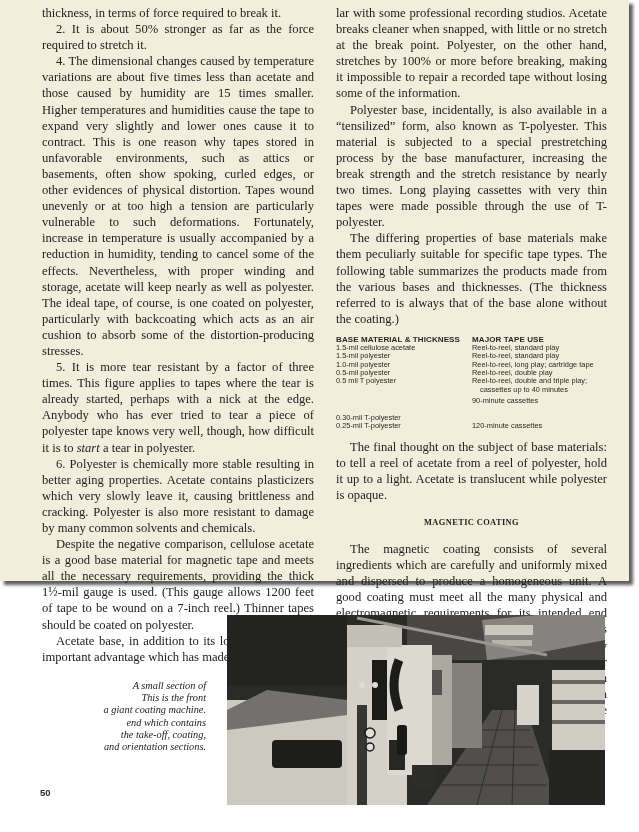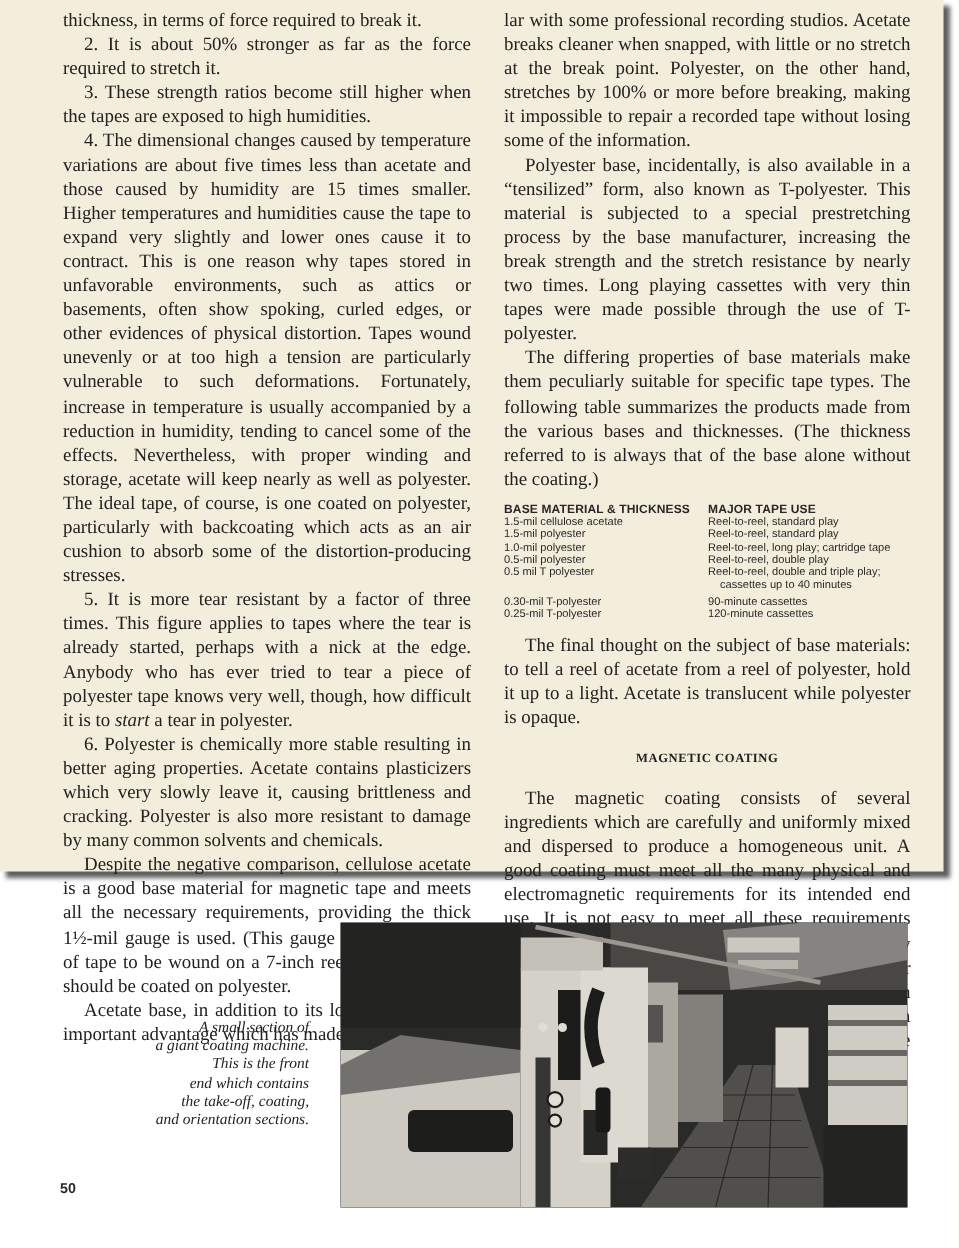--- a/index.html
+++ b/index.html
@@ -26,21 +26,20 @@
   .photo svg{display:block;}
 </style>
 </head>
 <body>
 
 <div class="page">
 
   <div class="col left">
     <p class="noindent">thickness, in terms of force required to break it.</p>
     <p>2. It is about 50% stronger as far as the force required to stretch it.</p>
-    <p>3. These strength ratios become still higher when the tapes are exposed to high humidities.</p>
     <p>4. The dimensional changes caused by temperature variations are about five times less than acetate and those caused by humidity are 15 times smaller. Higher temperatures and humidities cause the tape to expand very slightly and lower ones cause it to contract. This is one reason why tapes stored in unfavorable environments, such as attics or basements, often show spoking, curled edges, or other evidences of physical distortion. Tapes wound unevenly or at too high a tension are particularly vulnerable to such deformations. Fortunately, increase in temperature is usually accompanied by a reduction in humidity, tending to cancel some of the effects. Nevertheless, with proper winding and storage, acetate will keep nearly as well as polyester. The ideal tape, of course, is one coated on polyester, particularly with backcoating which acts as an air cushion to absorb some of the distortion-producing stresses.</p>
     <p><span>5. It is more tear resistant by a factor of three times. This figure applies to tapes where the tear is already started, perhaps with a nick at the edge. Anybody who has ever tried to tear a piece of polyester tape knows very well, though, how difficult it is to </span><em>start</em><span> a tear in polyester.</span></p>
     <p>6. Polyester is chemically more stable resulting in better aging properties. Acetate contains plasticizers which very slowly leave it, causing brittleness and cracking. Polyester is also more resistant to damage by many common solvents and chemicals.</p>
     <p>Despite the negative comparison, cellulose acetate is a good base material for magnetic tape and meets all the necessary requirements, providing the thick 1½-mil gauge is used. (This gauge allows 1200 feet of tape to be wound on a 7-inch reel.) Thinner tapes should be coated on polyester.</p>
     <p>Acetate base, in addition to its lower cost, has an important advantage which has made it very popu-</p>
   </div>
 
   <div class="col right">
     <p class="noindent">lar with some professional recording studios. Acetate breaks cleaner when snapped, with little or no stretch at the break point. Polyester, on the other hand, stretches by 100% or more before breaking, making it impossible to repair a recorded tape without losing some of the information.</p>
     <p>Polyester base, incidentally, is also available in a “tensilized” form, also known as T-polyester. This material is subjected to a special prestretching process by the base manufacturer, increasing the break strength and the stretch resistance by nearly two times. Long playing cassettes with very thin tapes were made possible through the use of T-polyester.</p>
@@ -54,35 +53,35 @@
       <div>1.5-mil polyester</div>
       <div>Reel-to-reel, standard play</div>
       <div>1.0-mil polyester</div>
       <div>Reel-to-reel, long play; cartridge tape</div>
       <div>0.5-mil polyester</div>
       <div>Reel-to-reel, double play</div>
       <div>0.5 mil T polyester</div>
       <div>Reel-to-reel, double and triple play;</div>
       <div></div>
       <div class="indent">cassettes up to 40 minutes</div>
-      <div style="margin-top:3px">0.30-mil T-polyester</div>
+      <div style="margin-top:20px">0.30-mil T-polyester</div>
       <div style="margin-top:3px">90-minute cassettes</div>
       <div>0.25-mil T-polyester</div>
       <div>120-minute cassettes</div>
     </div>
 
     <p>The final thought on the subject of base materials: to tell a reel of acetate from a reel of polyester, hold it up to a light. Acetate is translucent while polyester is opaque.</p>
     <div class="heading">MAGNETIC COATING</div>
     <p>The magnetic coating consists of several ingredients which are carefully and uniformly mixed and dispersed to produce a homogeneous unit. A good coating must meet all the many physical and electromagnetic requirements for its intended end use. It is not easy to meet all these requirements because very often they are conflicting and a very careful compromise design must be worked out for best results. For instance, the coating must be tough and durable to resist wear and degradation from prolonged use yet, at the same time, it must not be abrasive to the heads. It must be dense and scratch-</p>
   </div>
 
   <div class="caption">
     <div>A small section of</div>
+    <div>This is the front</div>
     <div>a giant coating machine.</div>
-    <div>This is the front</div>
     <div>end which contains</div>
     <div>the take-off, coating,</div>
     <div>and orientation sections.</div>
   </div>
 
   <div class="photo">
     <svg width="378" height="190" viewBox="0 0 378 190" xmlns="http://www.w3.org/2000/svg">
       <rect x="0" y="0" width="378" height="190" fill="#2d2d2b"></rect>
 
       <rect x="180" y="0" width="198" height="45" fill="#4d4c49"></rect>

